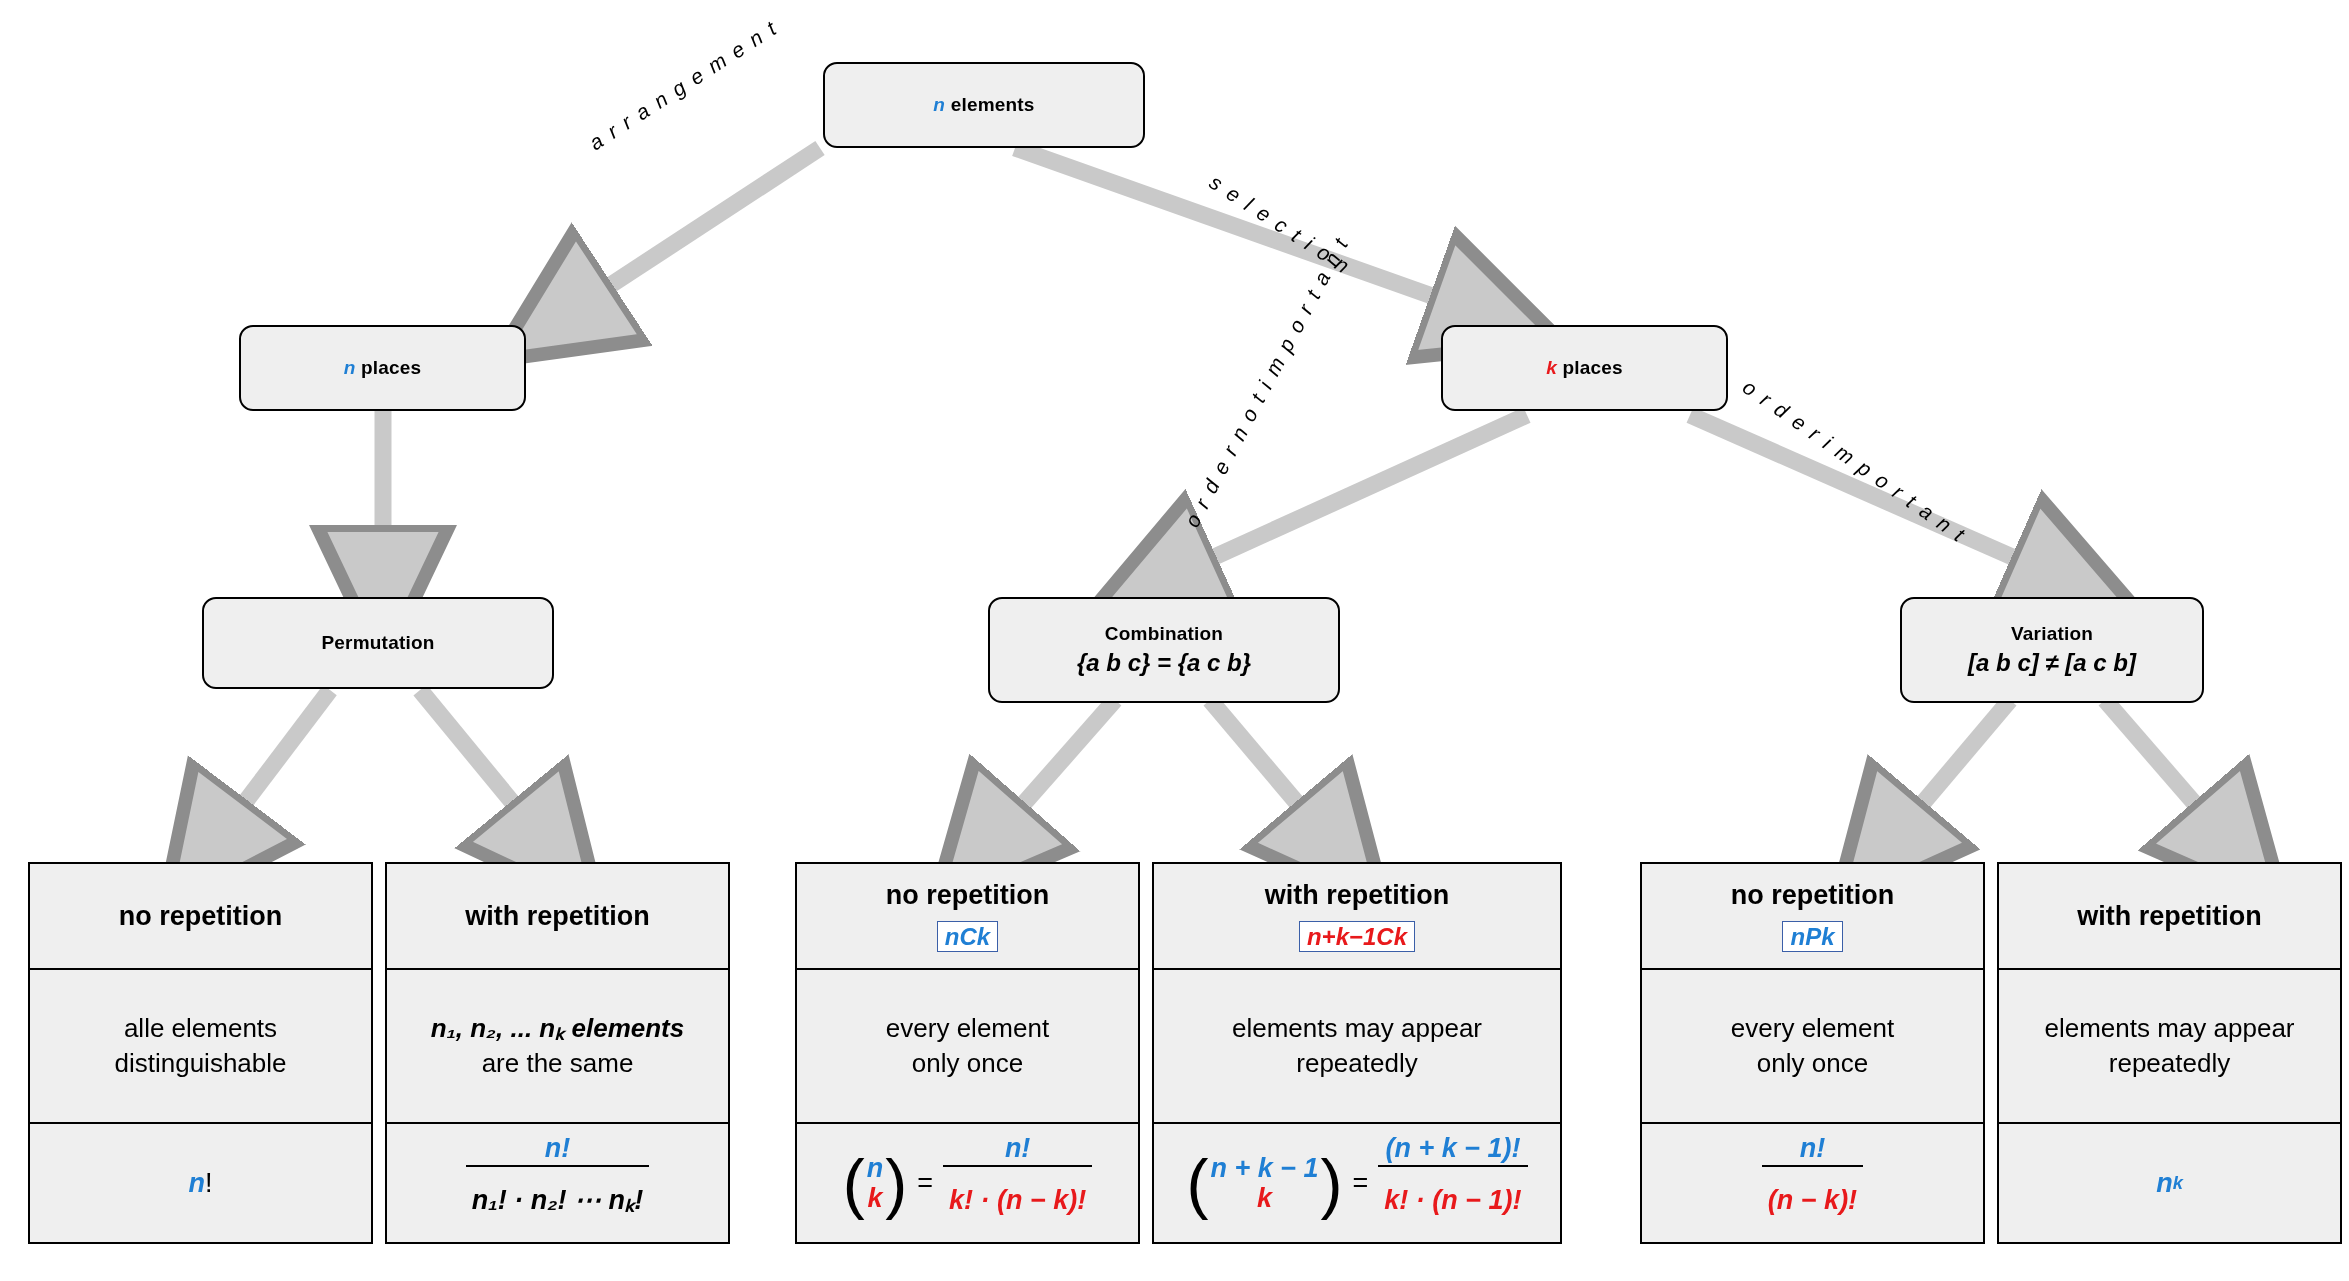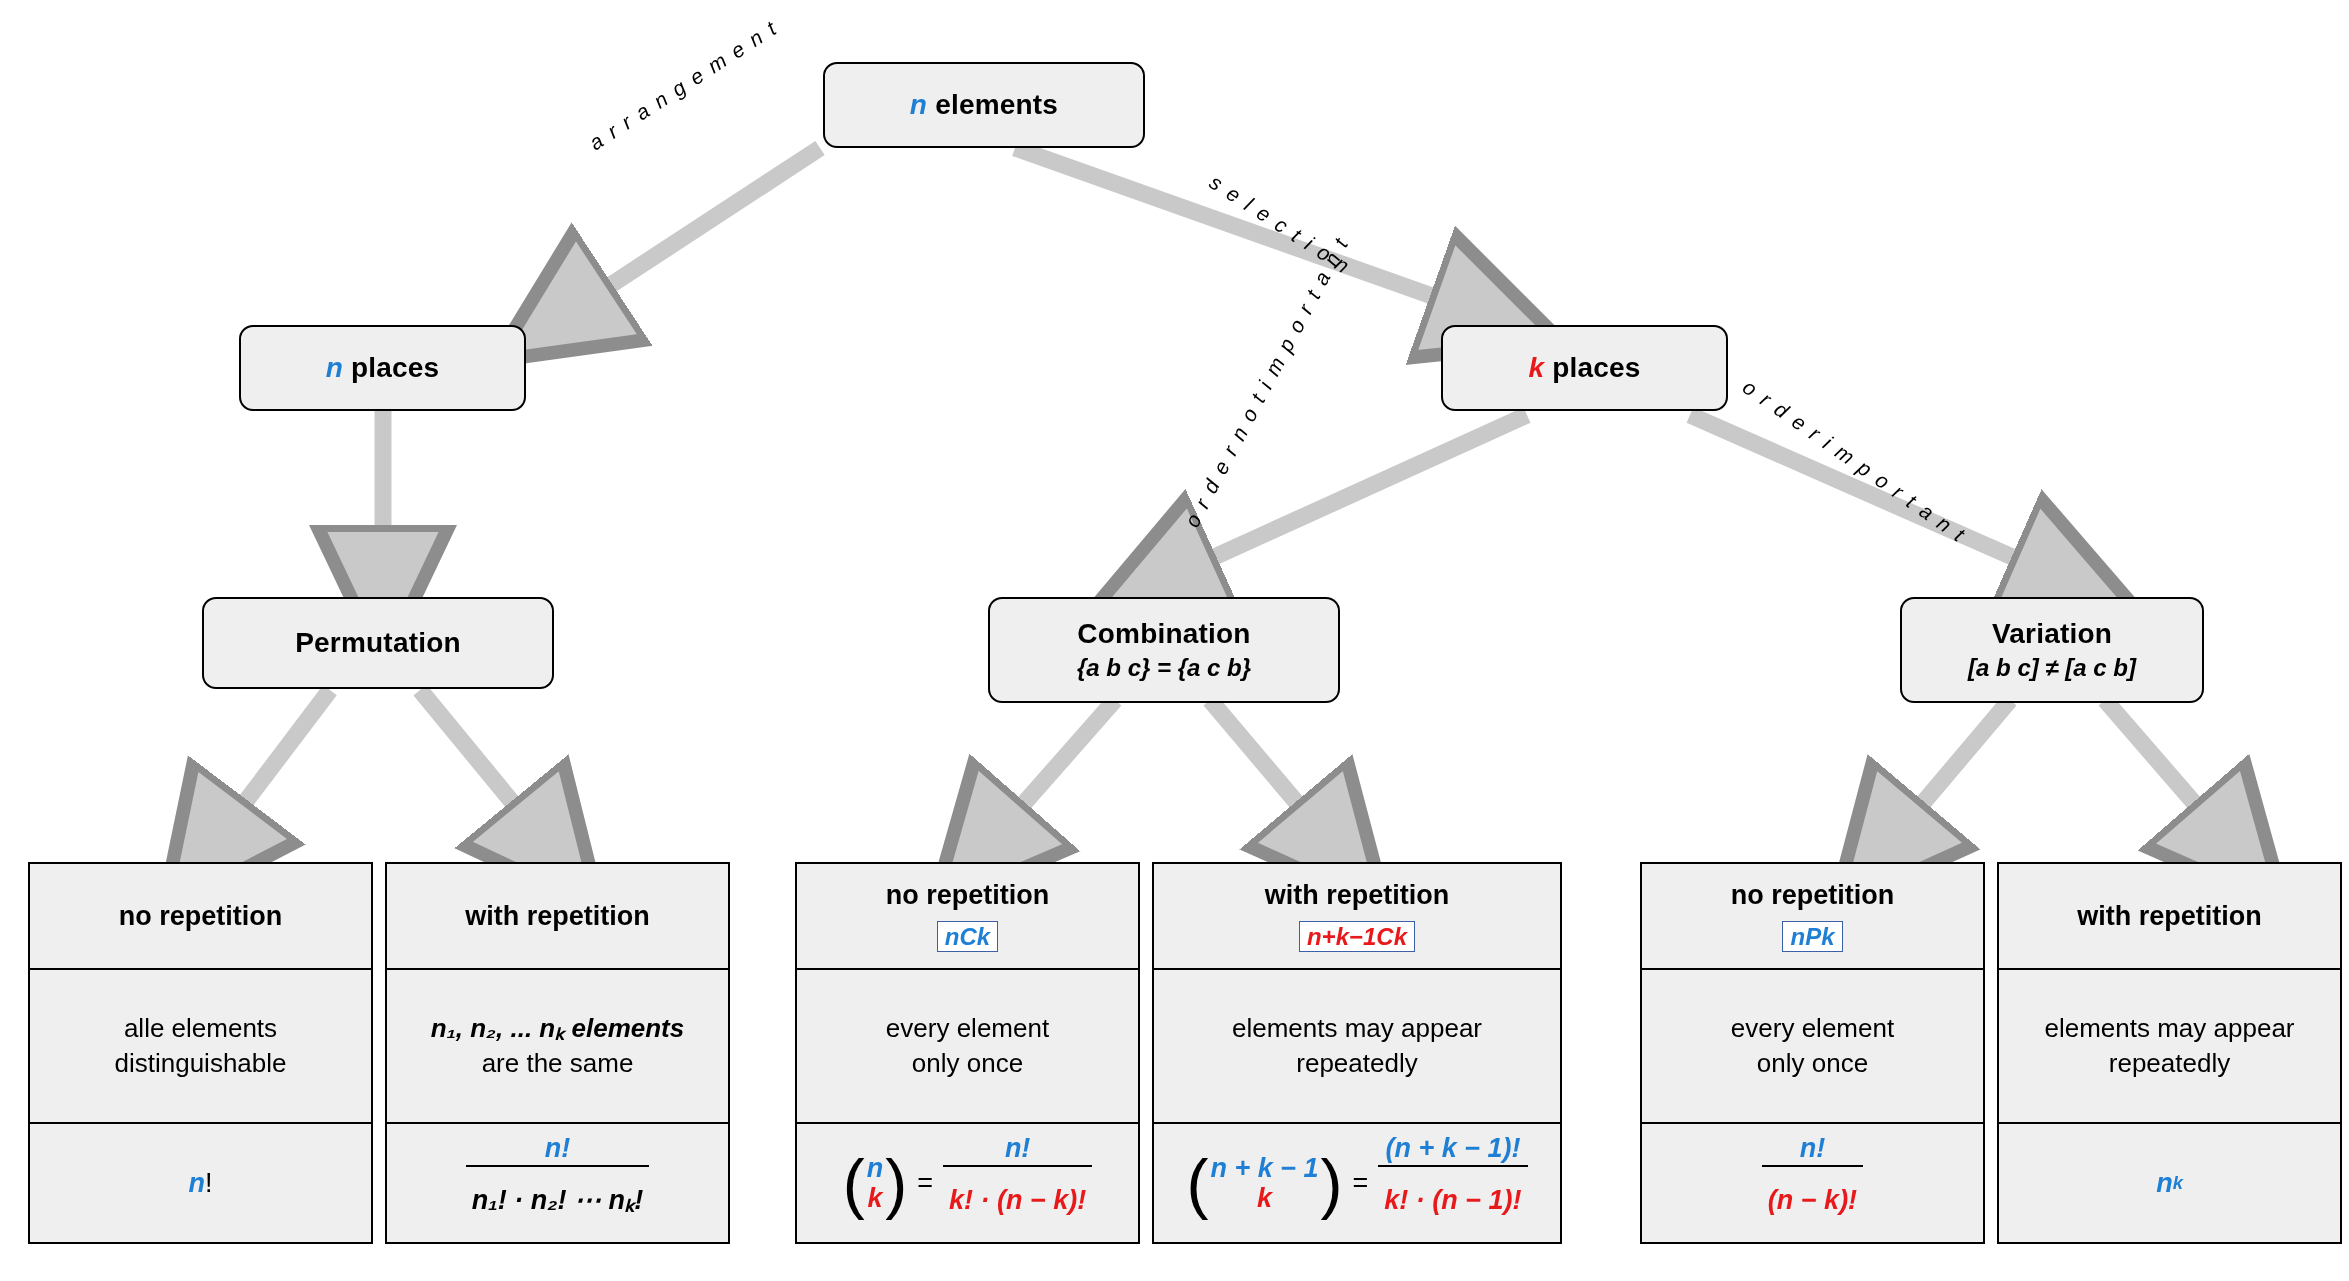--- a/index.html
+++ b/index.html
@@ -12,21 +12,21 @@
     background:#efefef;
     border:2.5px solid #000;
     border-radius:14px;
     box-sizing:border-box;
     display:flex;
     flex-direction:column;
     align-items:center;
     justify-content:center;
     text-align:center;
   }
-  .node .ttl{font-weight:bold;font-size:28px;letter-spacing:.2px;}
+  .node .ttl{font-weight:bold;font-size:19px;letter-spacing:.2px;}
   .node .sub{font-size:24px;margin-top:4px;}
 
   .blue{color:#1f7fd4;}
   .red{color:#e8191b;}
   .green{color:#000000;}
   .ital{font-style:italic;font-weight:bold;}
 
   
   .card{
     position:absolute;

